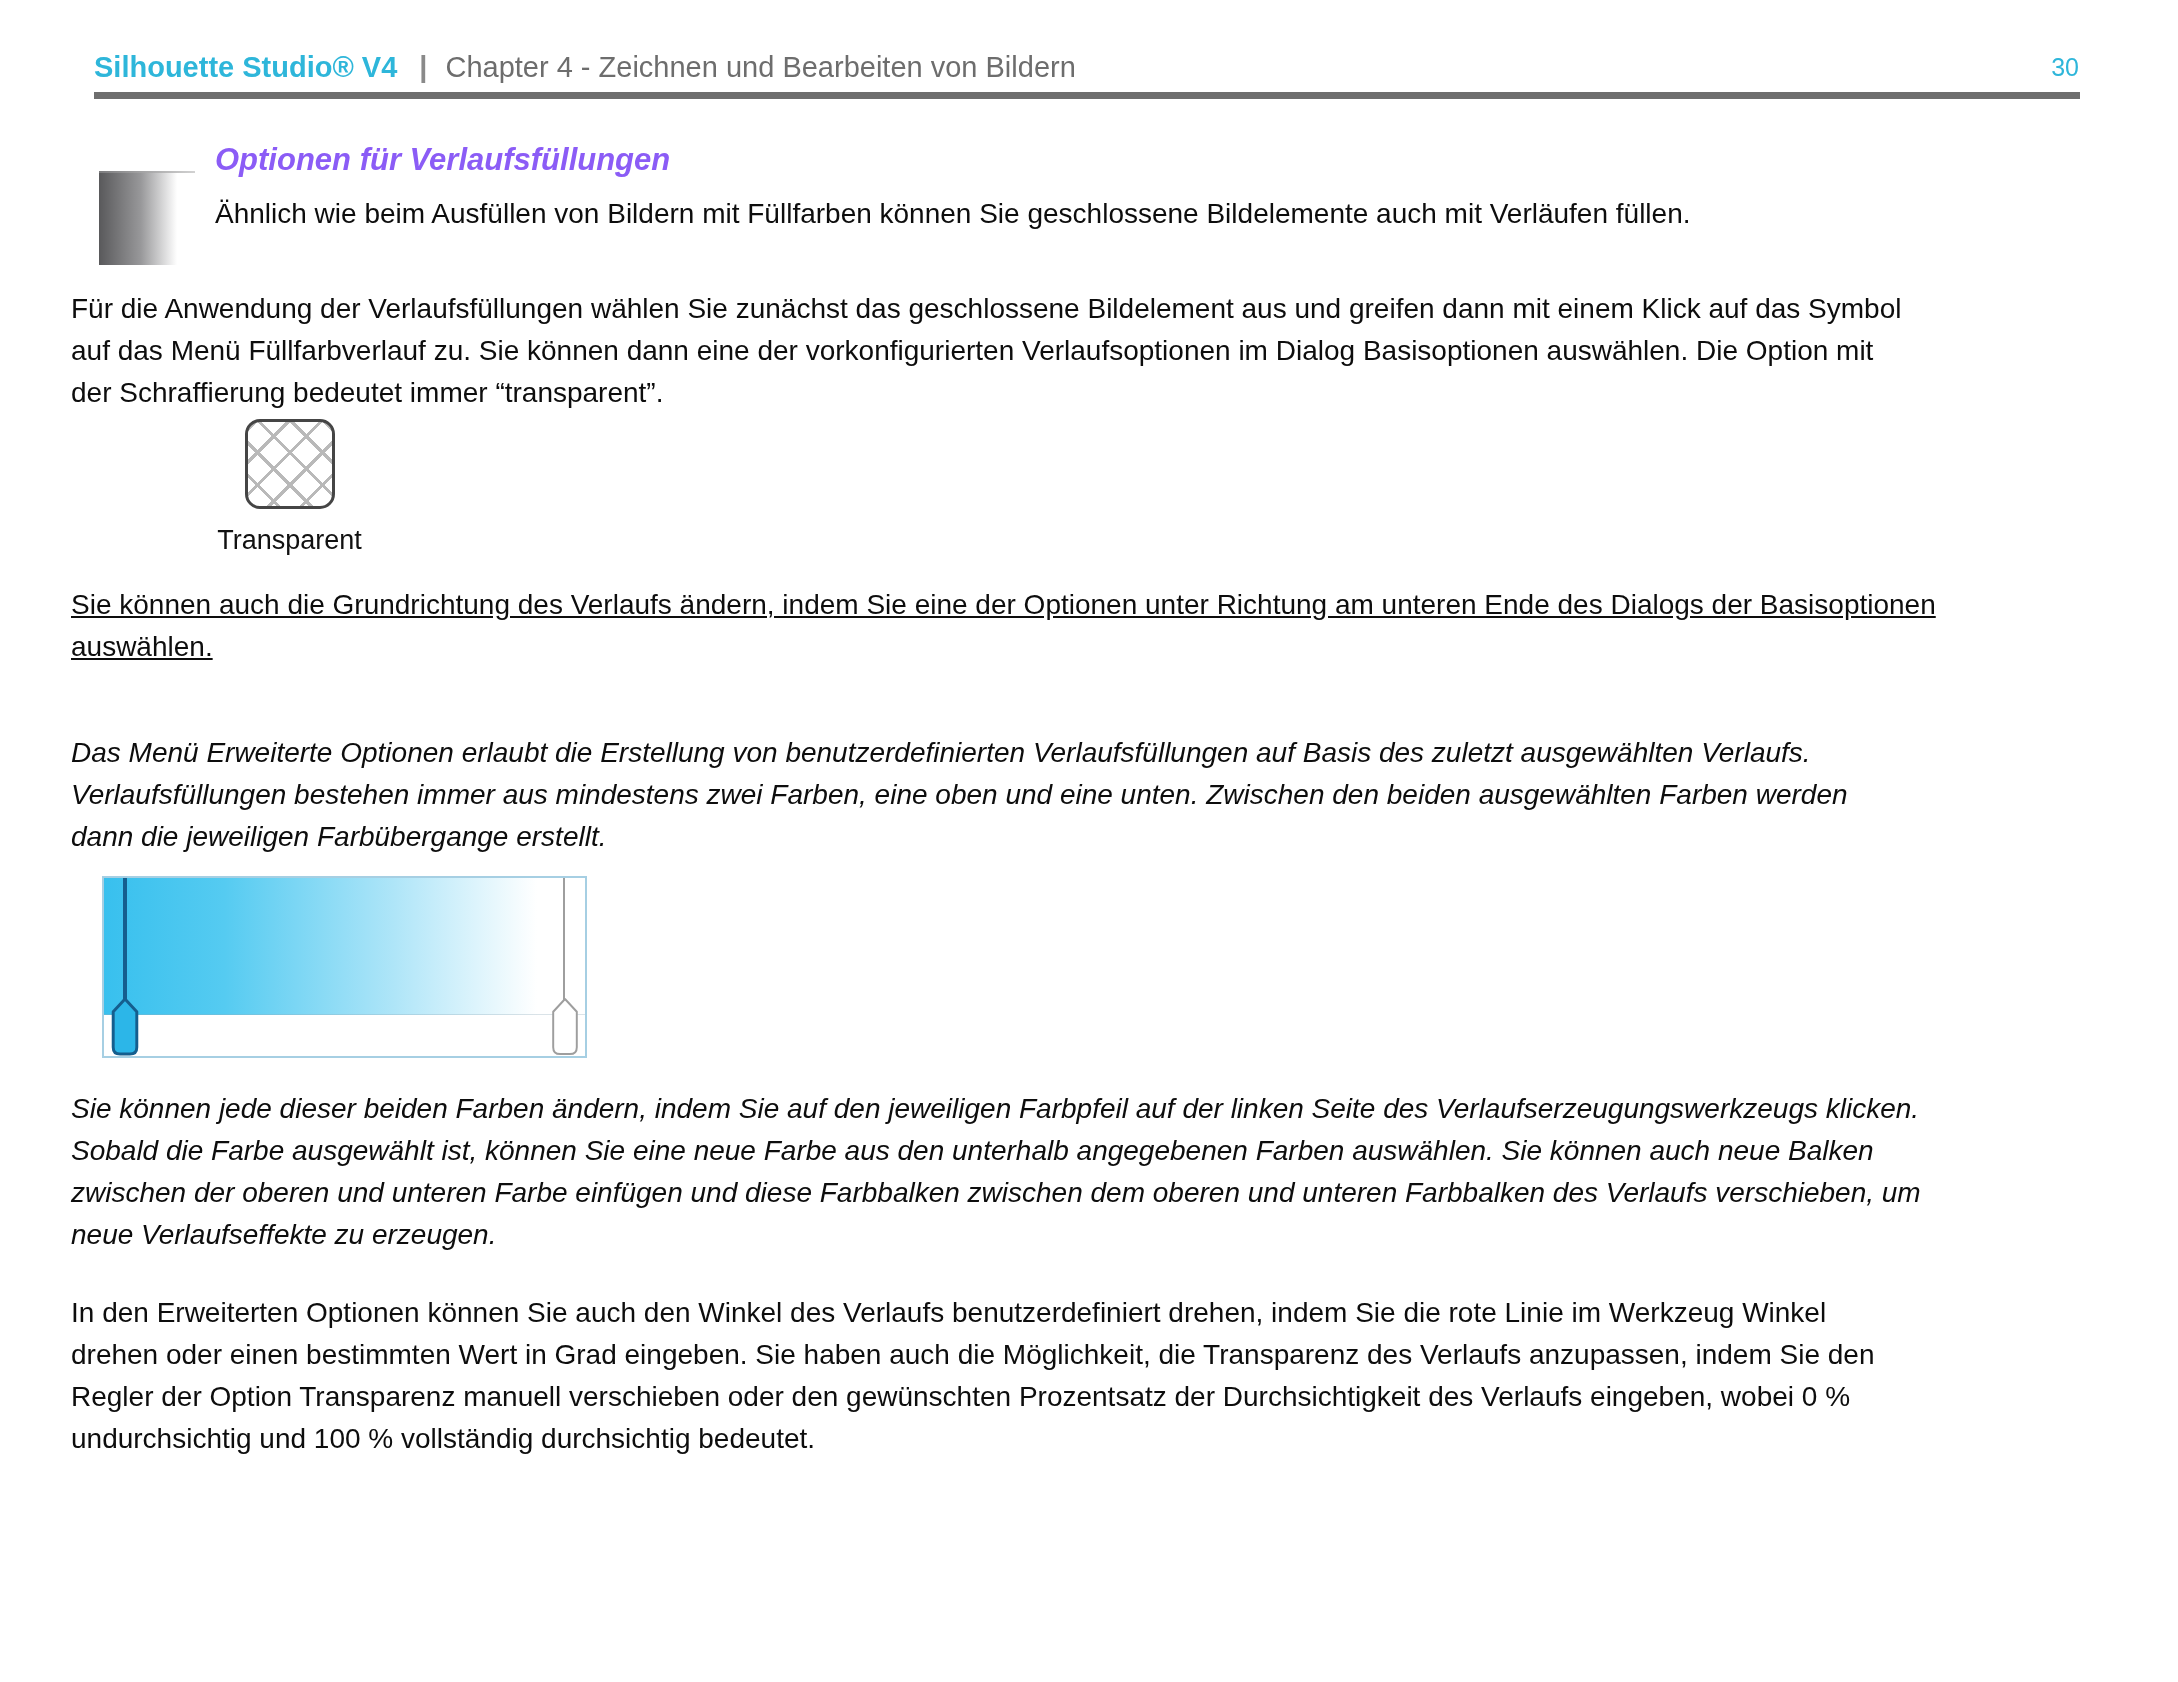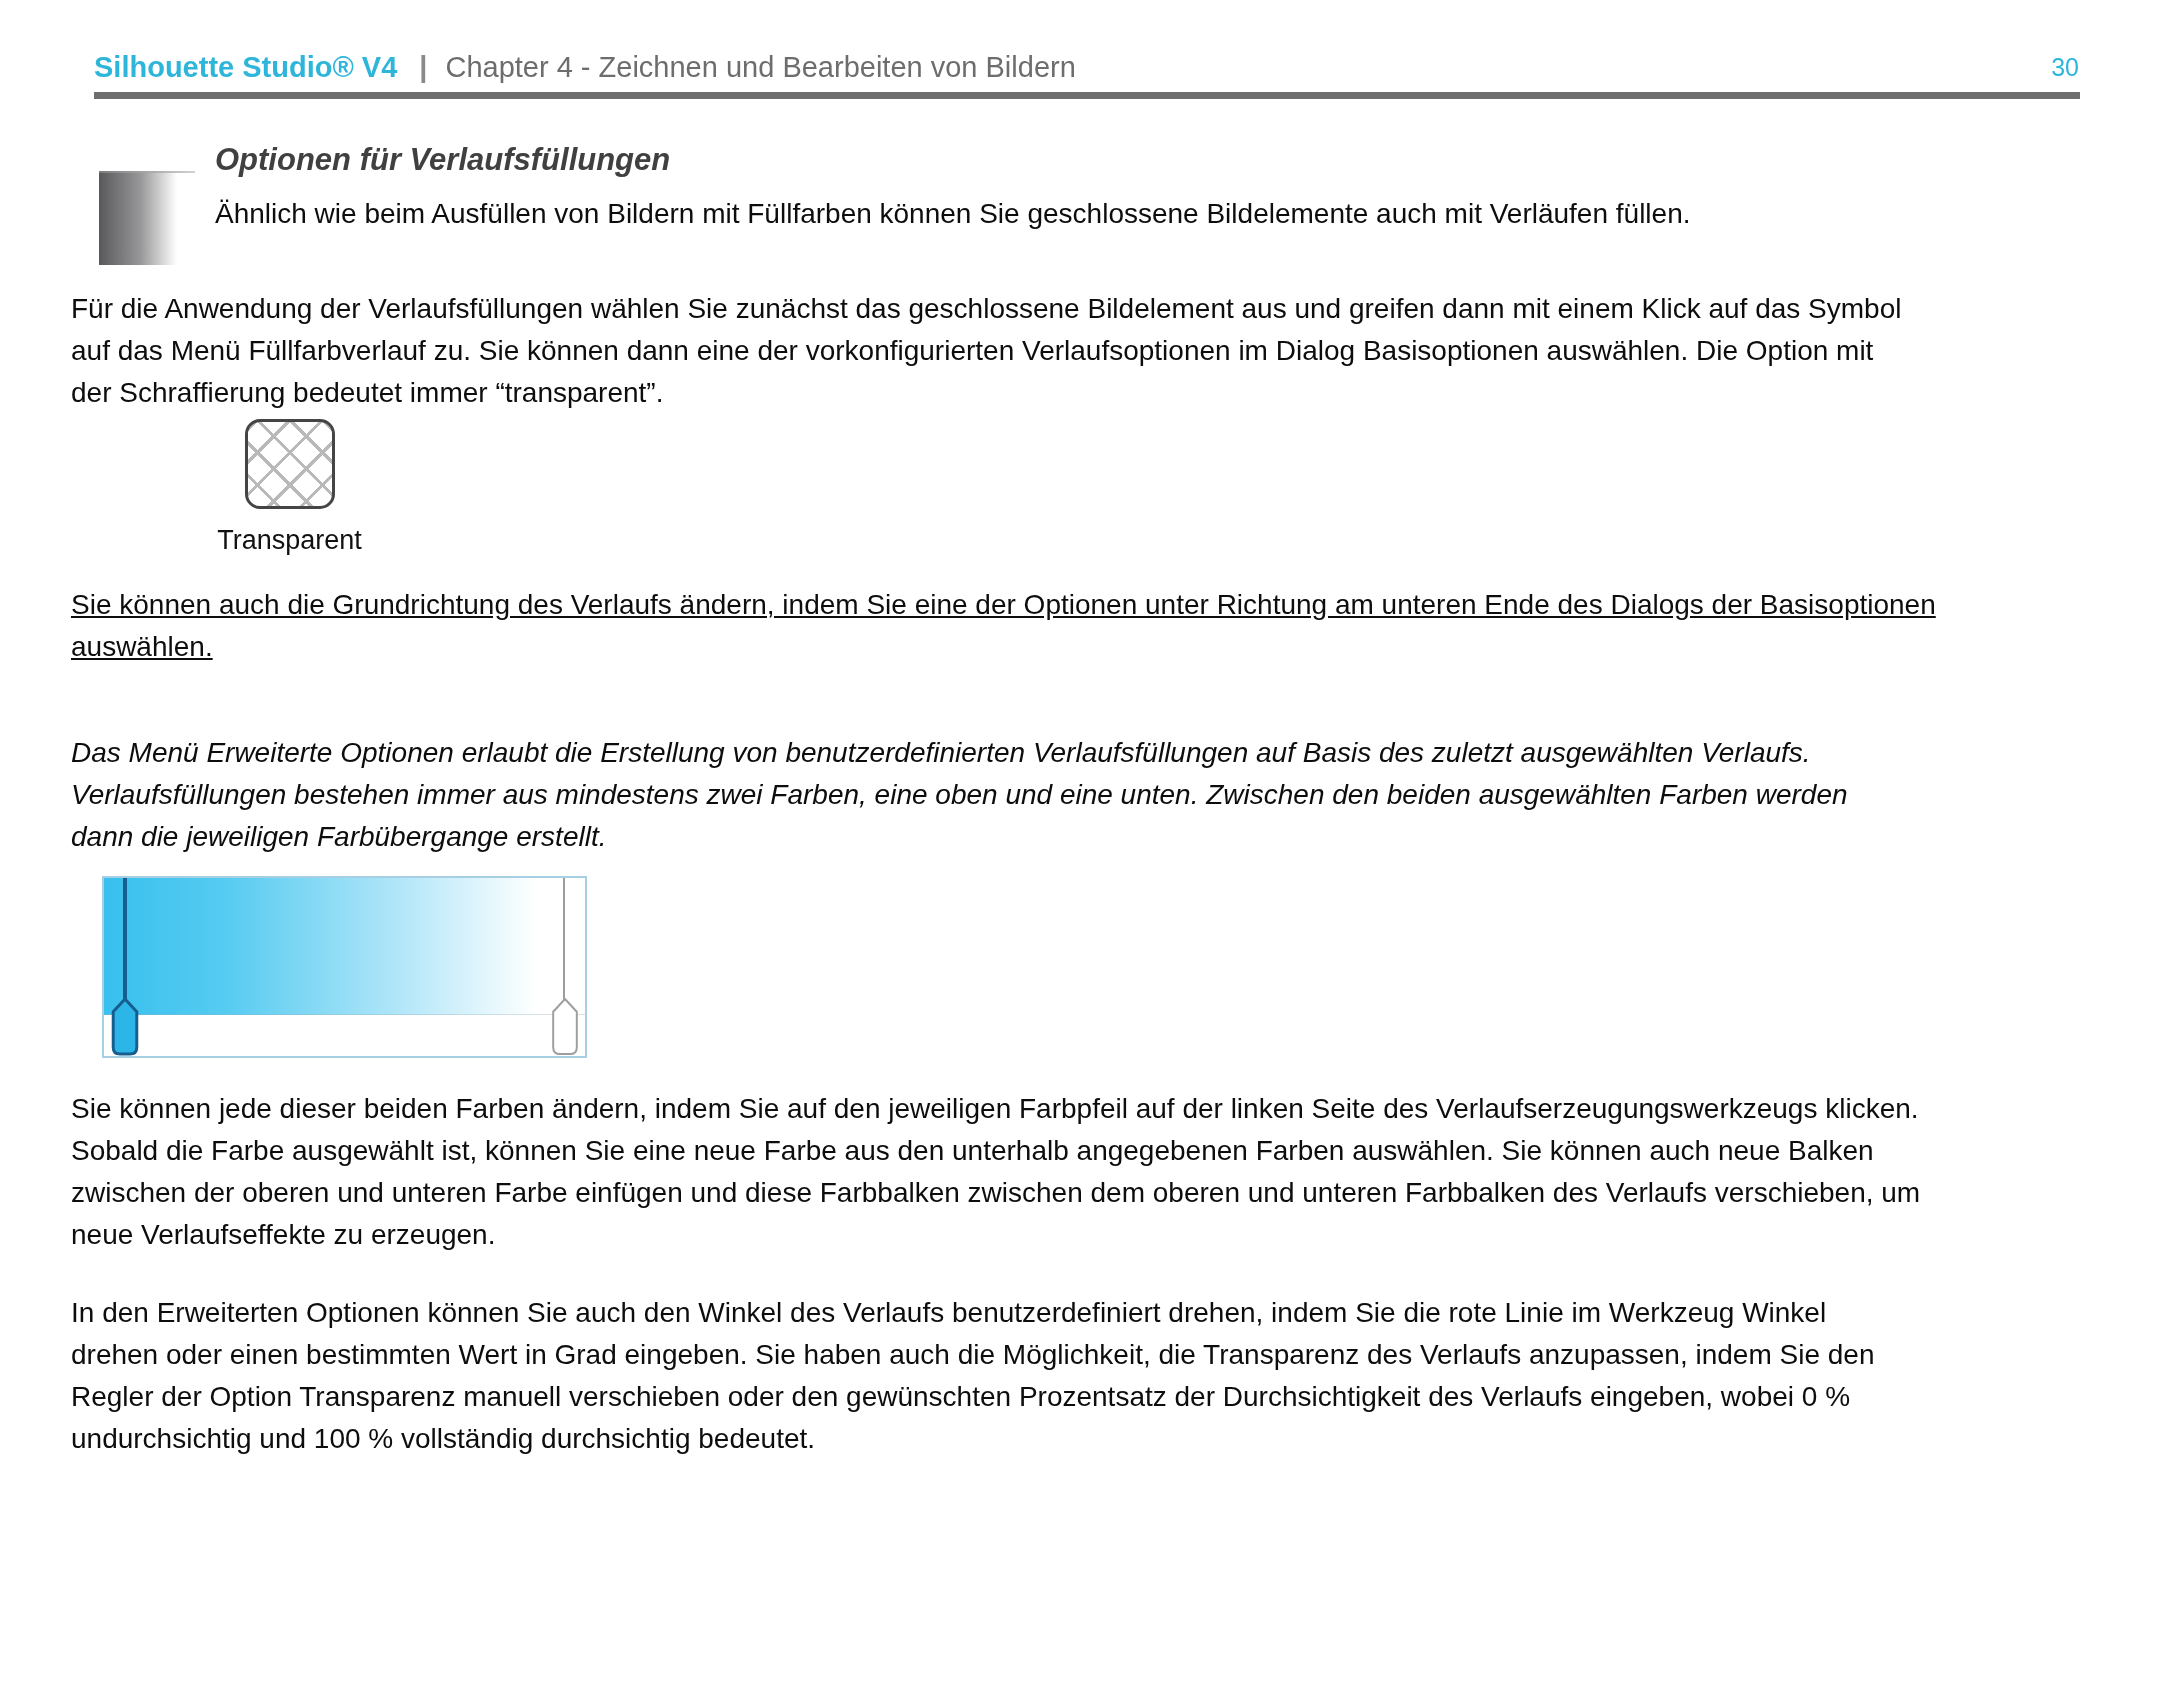--- a/index.html
+++ b/index.html
@@ -17,30 +17,30 @@
   .hdr .sep{color:#8a8a8a;font-weight:bold;margin:0 18px 0 22px;}
   .hdr .chapter{color:#6d6d6d;}
   .pagenum{position:absolute;right:99px;top:50px;font-size:25px;line-height:34px;color:#2eb6da;}
   .rule{position:absolute;left:94px;top:92px;width:1986px;height:7px;background:#6e6e6e;}
   
   .swatch-topline{position:absolute;left:99px;top:171px;width:96px;height:2px;
     background:linear-gradient(90deg,#7c7c7e,#d2d2d2);}
   .swatch{position:absolute;left:99px;top:173px;width:93px;height:92px;
     background:linear-gradient(90deg,#59595b 0%,#98989a 45%,#ffffff 84%);}
   .sec-title{position:absolute;left:215px;top:141px;margin:0;
-    font-size:31px;font-weight:bold;font-style:italic;color:#404040;line-height:38px;}
+    font-size:31px;font-weight:bold;font-style:italic;color:#8b5cf6;line-height:38px;}
   .sec-intro{position:absolute;left:215px;top:193px;width:1881px;margin:0;
     font-size:28px;line-height:42px;}
   
   .body-p{position:absolute;left:71px;width:2043px;margin:0;
     font-size:28px;line-height:42px;white-space:pre-line;color:#0d0d0d;}
   .p-apply{top:288px;}
   .p-direction{top:584px;text-decoration:underline;}
   .p-advanced{top:732px;font-style:italic;}
-  .p-colors{top:1088px;}
+  .p-colors{top:1088px;font-style:italic;}
   .p-angle{top:1292px;}
   
   .t-icon{position:absolute;left:245px;top:419px;width:90px;height:90px;
     box-sizing:border-box;border:3px solid #454545;border-radius:15px;
     background-color:#ffffff;
     background-image:
       repeating-linear-gradient(45deg,transparent 0 20px,#b9b9b9 20px 23px),
       repeating-linear-gradient(-45deg,transparent 0 20px,#b9b9b9 20px 23px);
     background-position:center center;}
   .t-caption{position:absolute;left:195px;top:525px;width:189px;margin:0;

